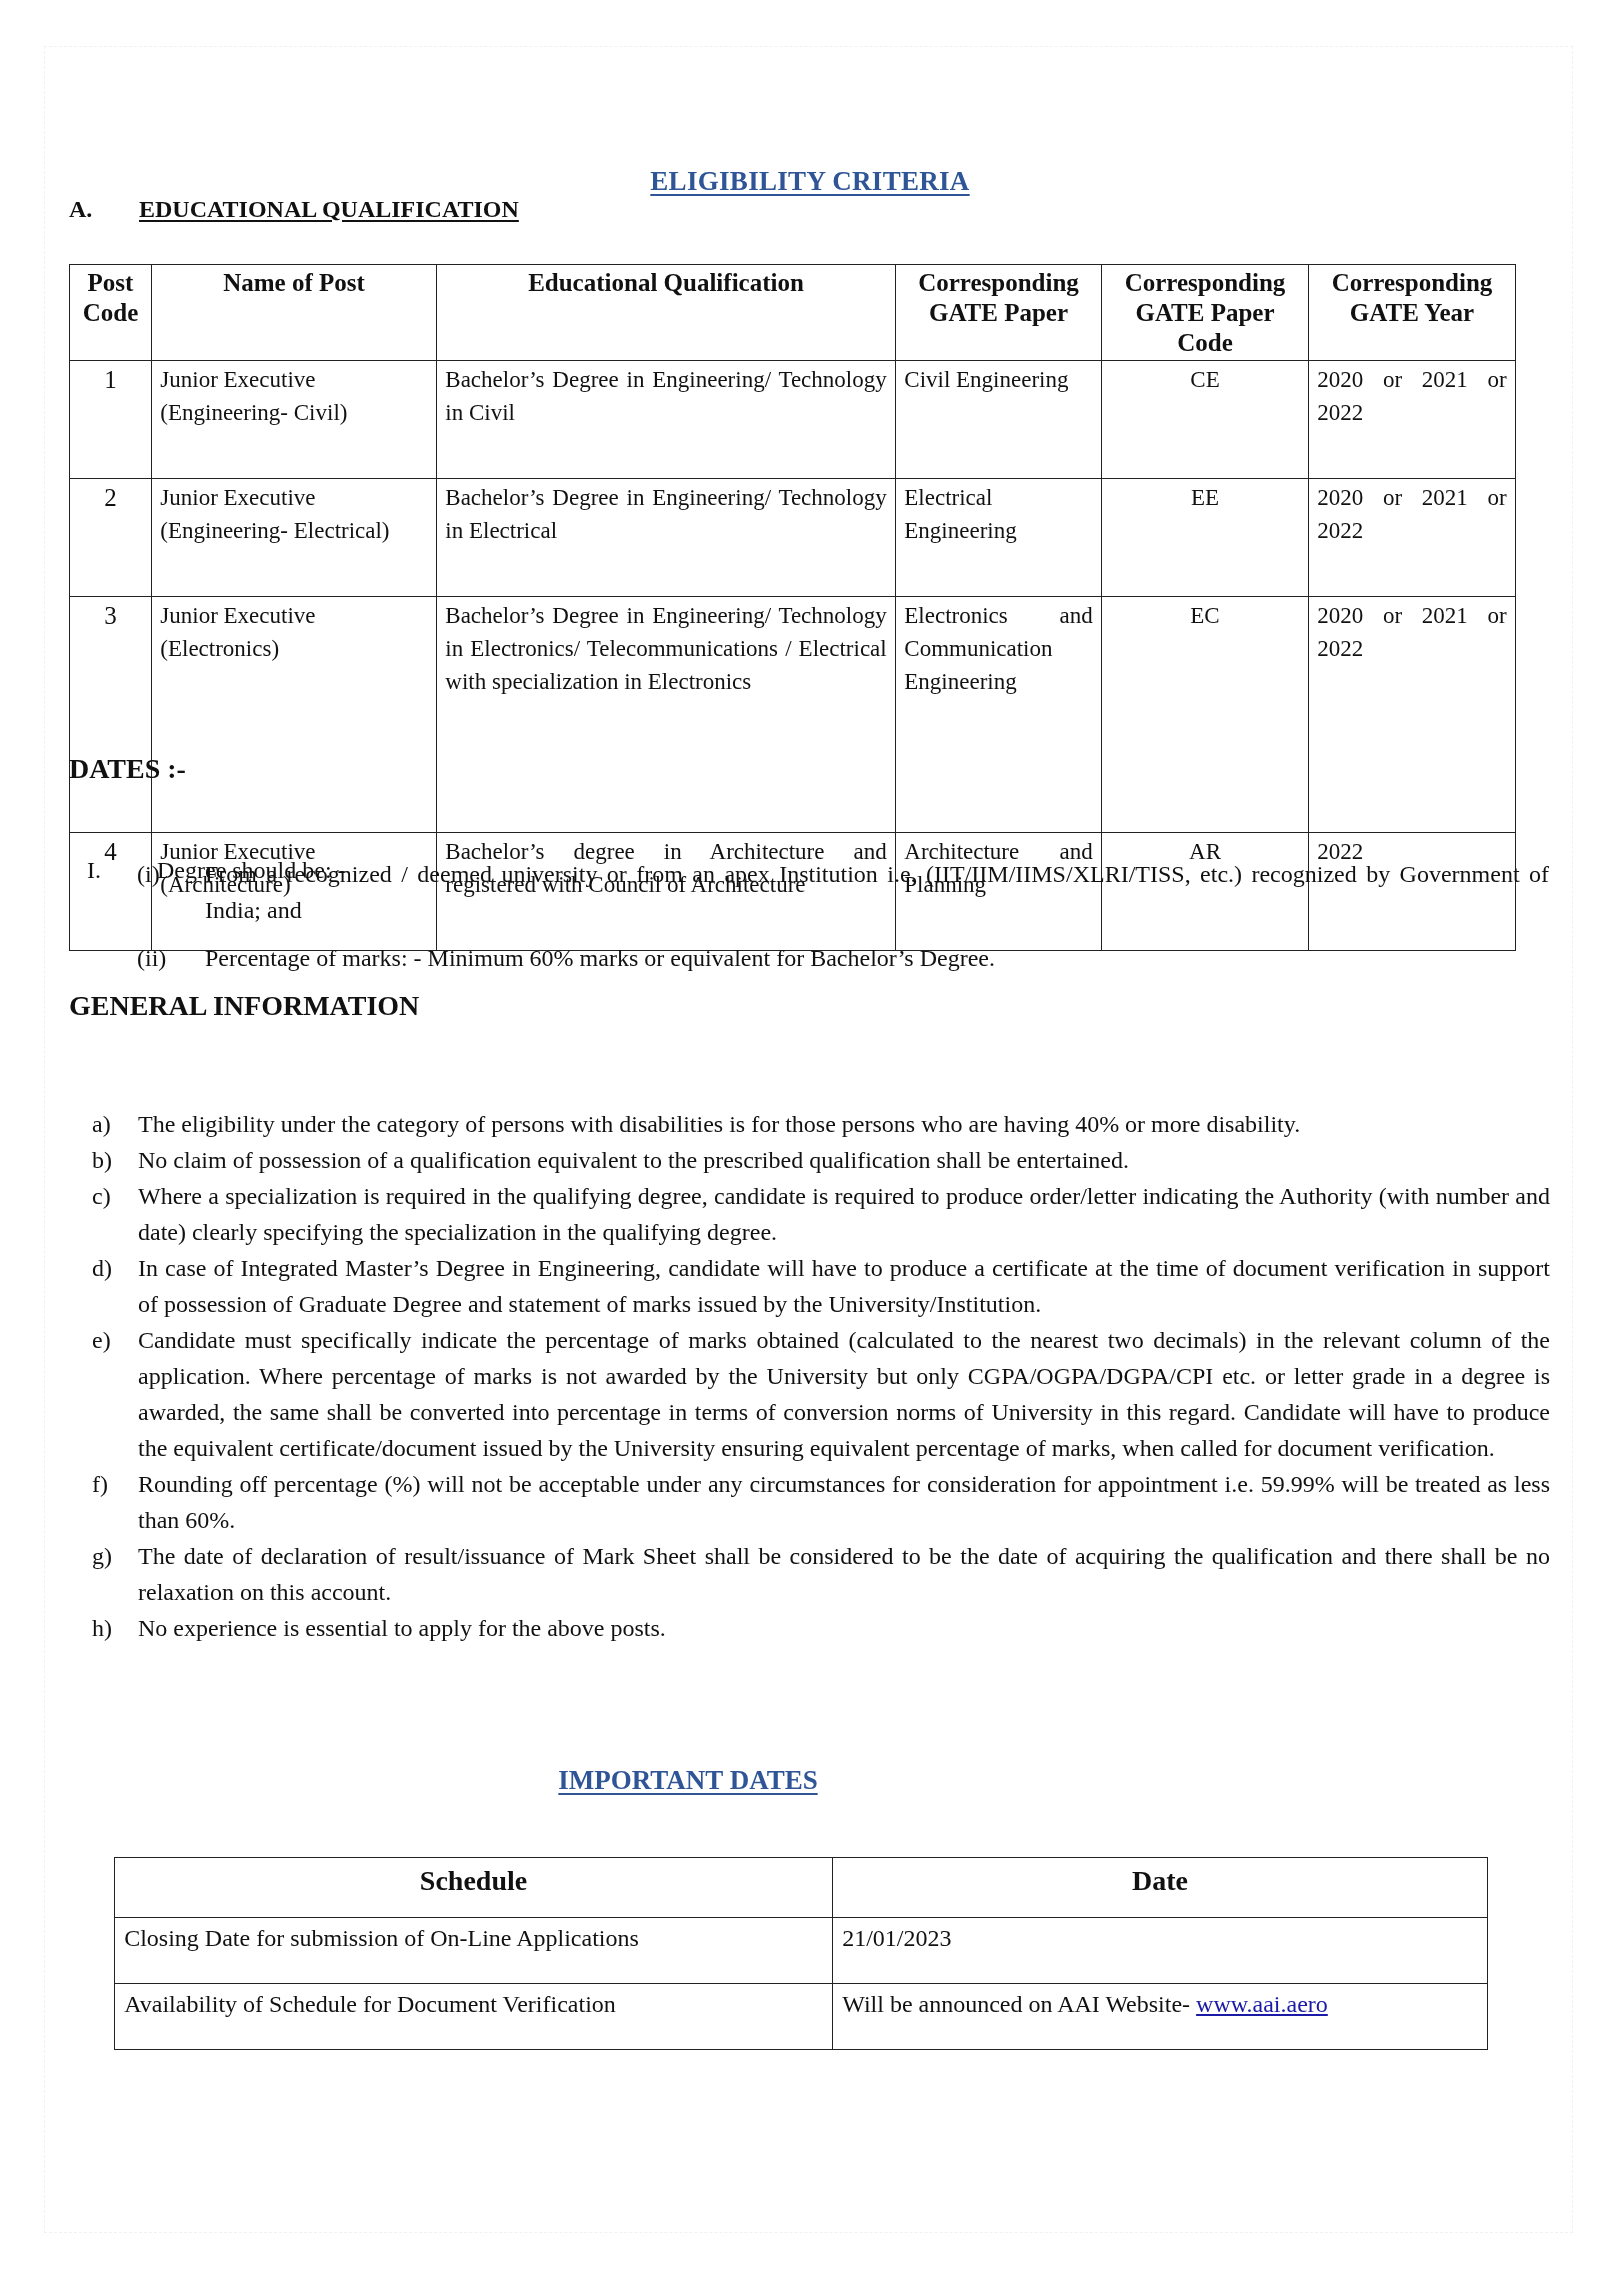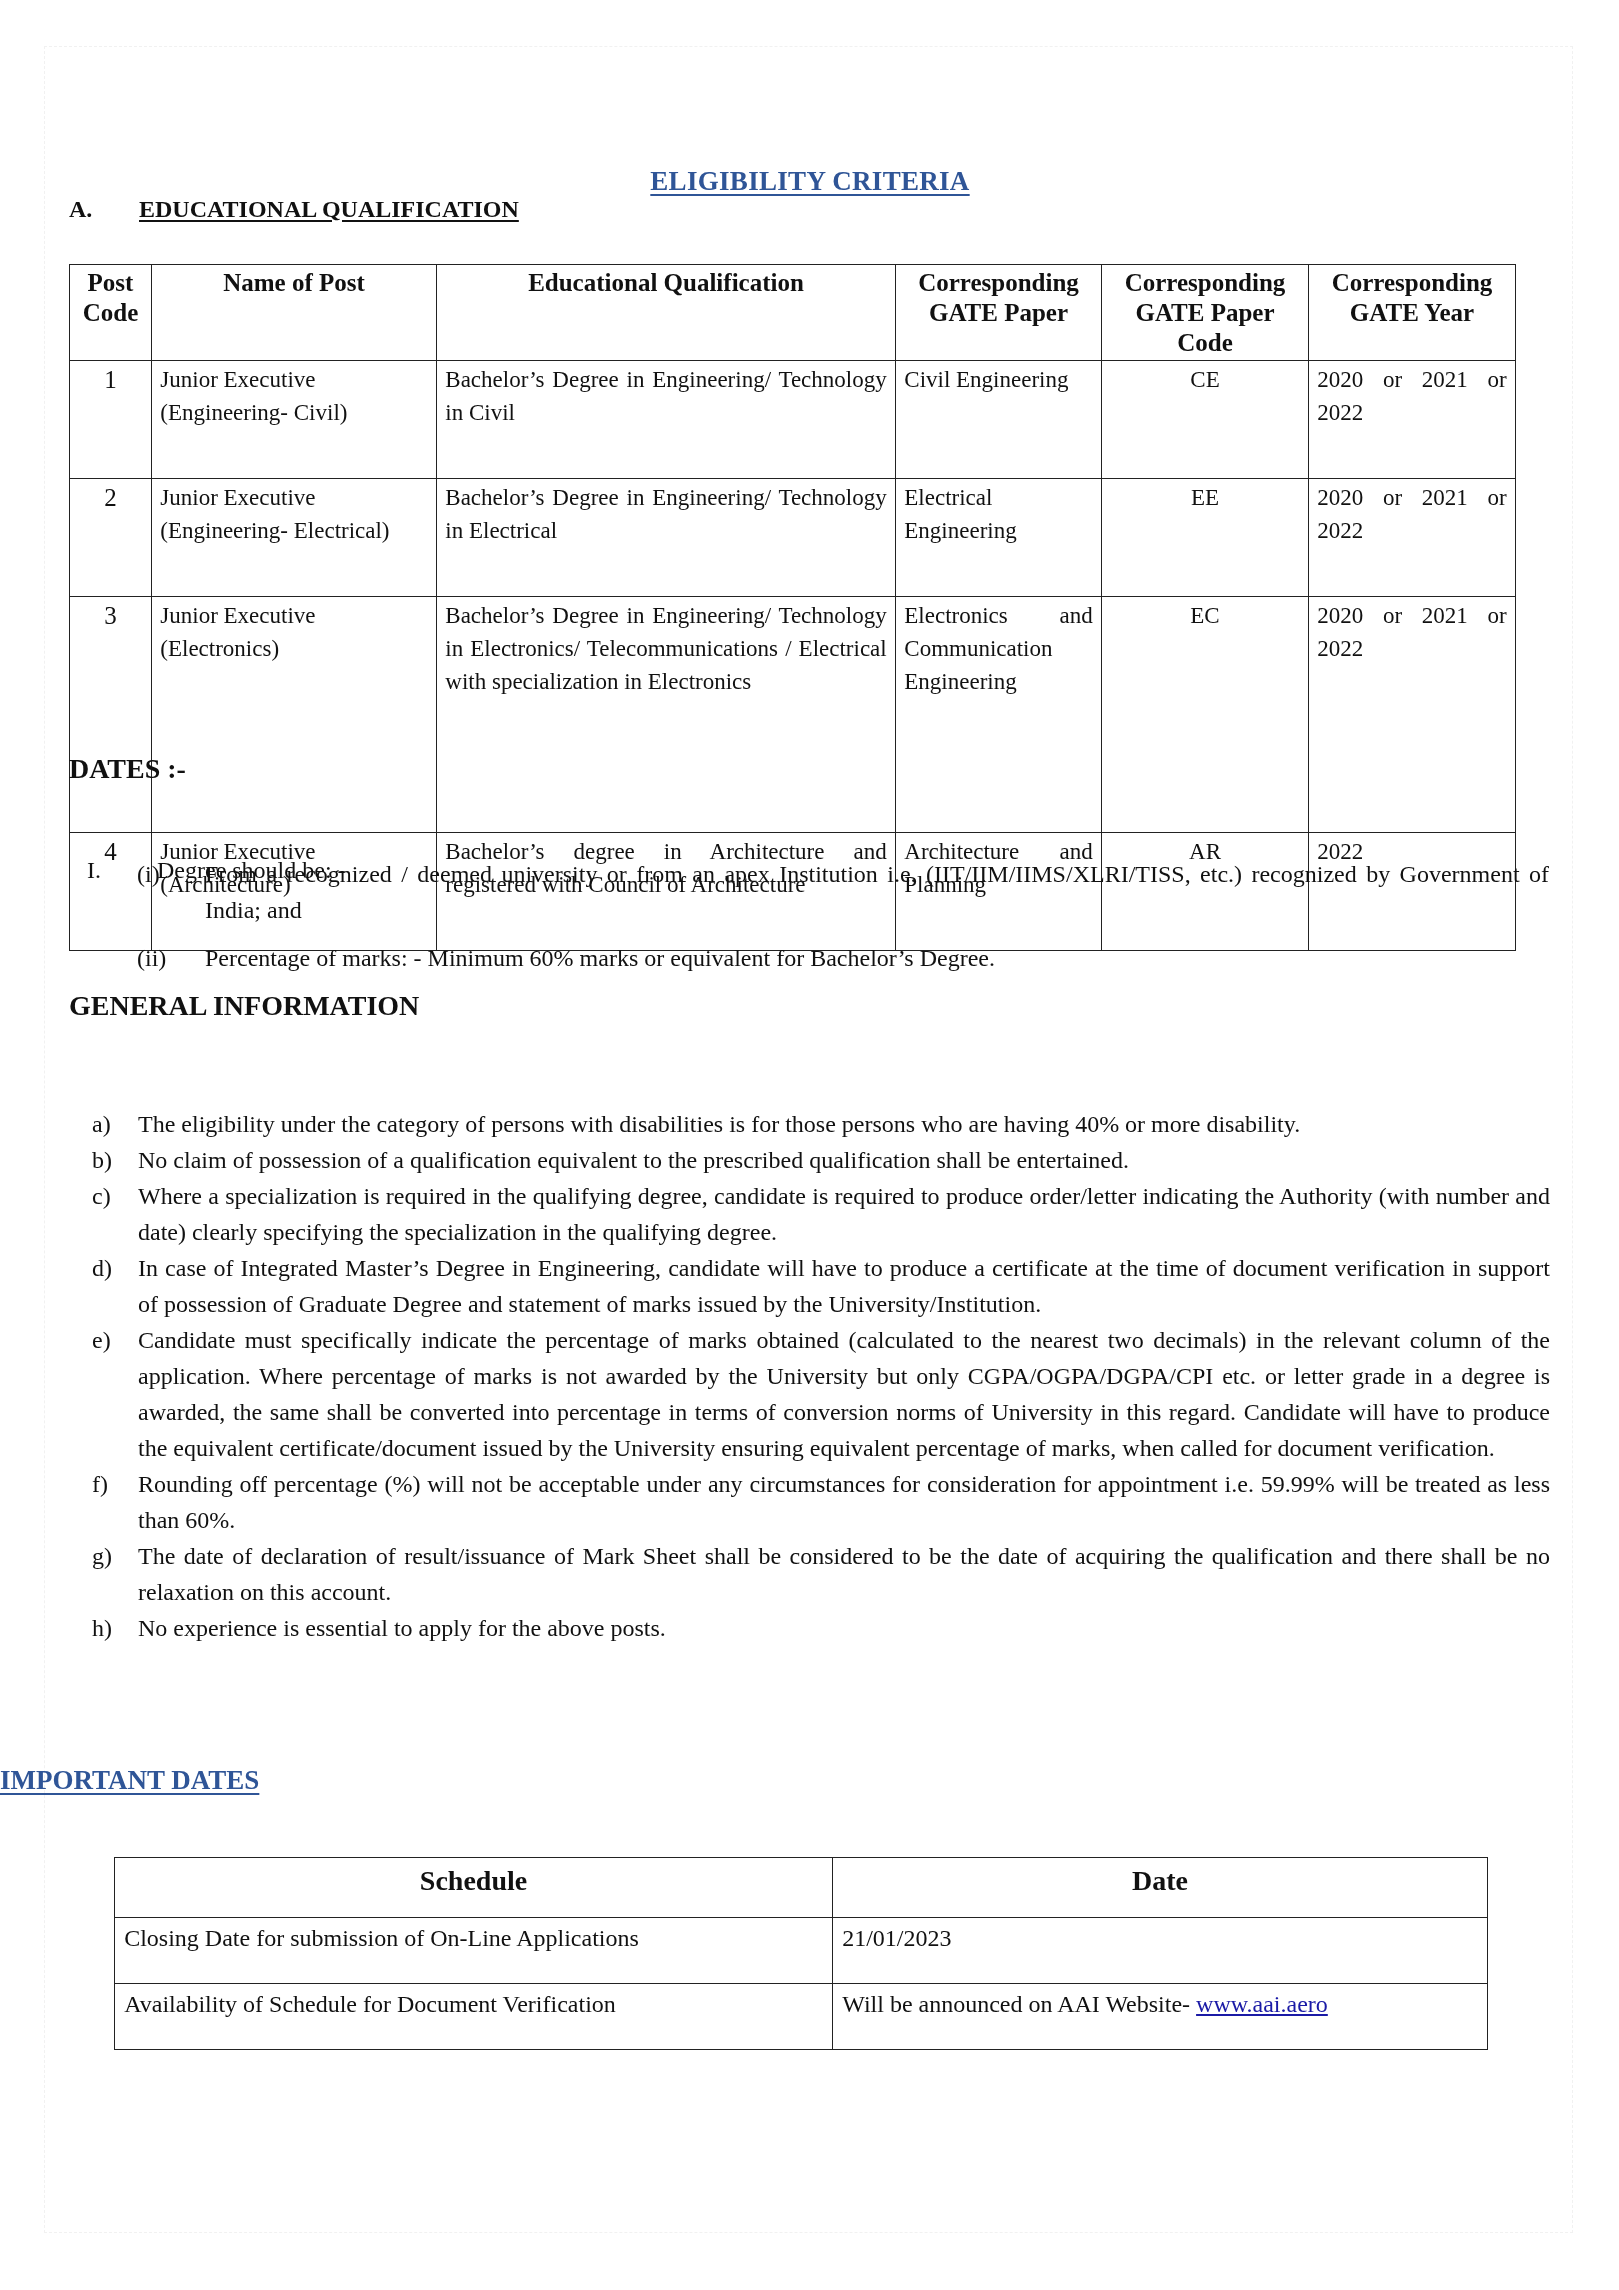--- a/index.html
+++ b/index.html
@@ -32,21 +32,21 @@
   .sub-ii { left: 137px; top: 940px; width: 1412px; display: flex; }
   .sub-i .lbl, .sub-ii .lbl { width: 68px; flex: none; }
   .sub-i .txt, .sub-ii .txt { flex: 1; text-align: justify; }
 
   .gen-head { left: 69px; top: 990px; font-size: 28px; font-weight: bold; font-family: "Liberation Serif", serif; }
   .gen-list { left: 92px; top: 1106px; width: 1458px; }
   .gen-item { display: flex; }
   .gen-item .lbl { width: 46px; flex: none; }
   .gen-item .txt { flex: 1; text-align: justify; text-align-last: left; }
 
-  .dates-title { left: 0; width: 1376px; top: 1765px; text-align: left; font-size: 27px; font-weight: bold;
+  .dates-title { left: 0; width: 1376px; top: 1765px; text-align: center; font-size: 27px; font-weight: bold;
                  color: #2f5597; text-decoration: underline; text-decoration-thickness: 1.8px; text-underline-offset: 3.7px;
                  font-family: "Liberation Serif", serif; }
   .dates-table { position: absolute; left: 114px; top: 1857px; width: 1373px; table-layout: fixed;
                  font-family: "Liberation Serif", serif; font-size: 24px; }
   .dates-table th, .dates-table td { border: 1.8px solid #222; vertical-align: top; padding: 5.5px 9.2px; }
   .dates-table th { height: 46px; font-size: 28px; font-weight: bold; text-align: center; padding-top: 7.4px; }
   .dates-table td { height: 52px; padding-top: 7.4px; }
   .link { color: #1a1aa6; text-decoration: underline; }
 </style>
 </head>

